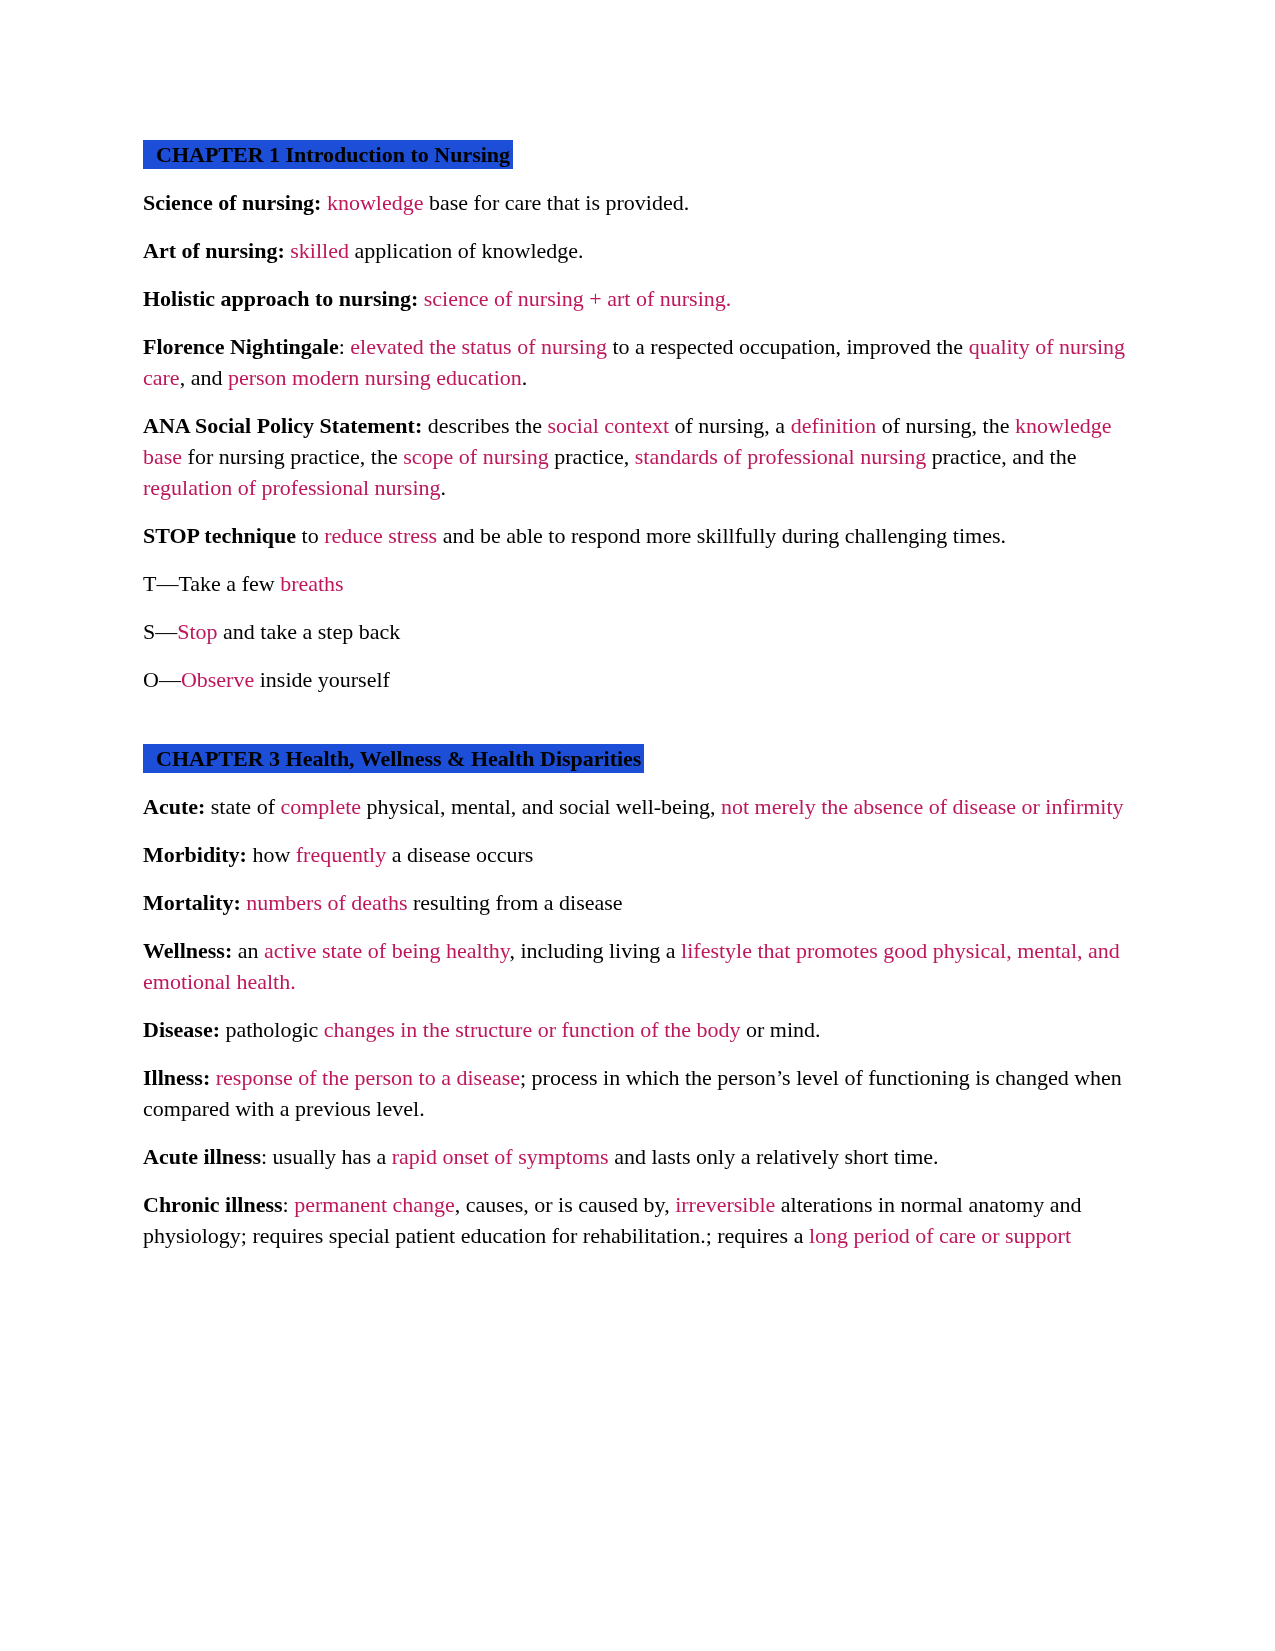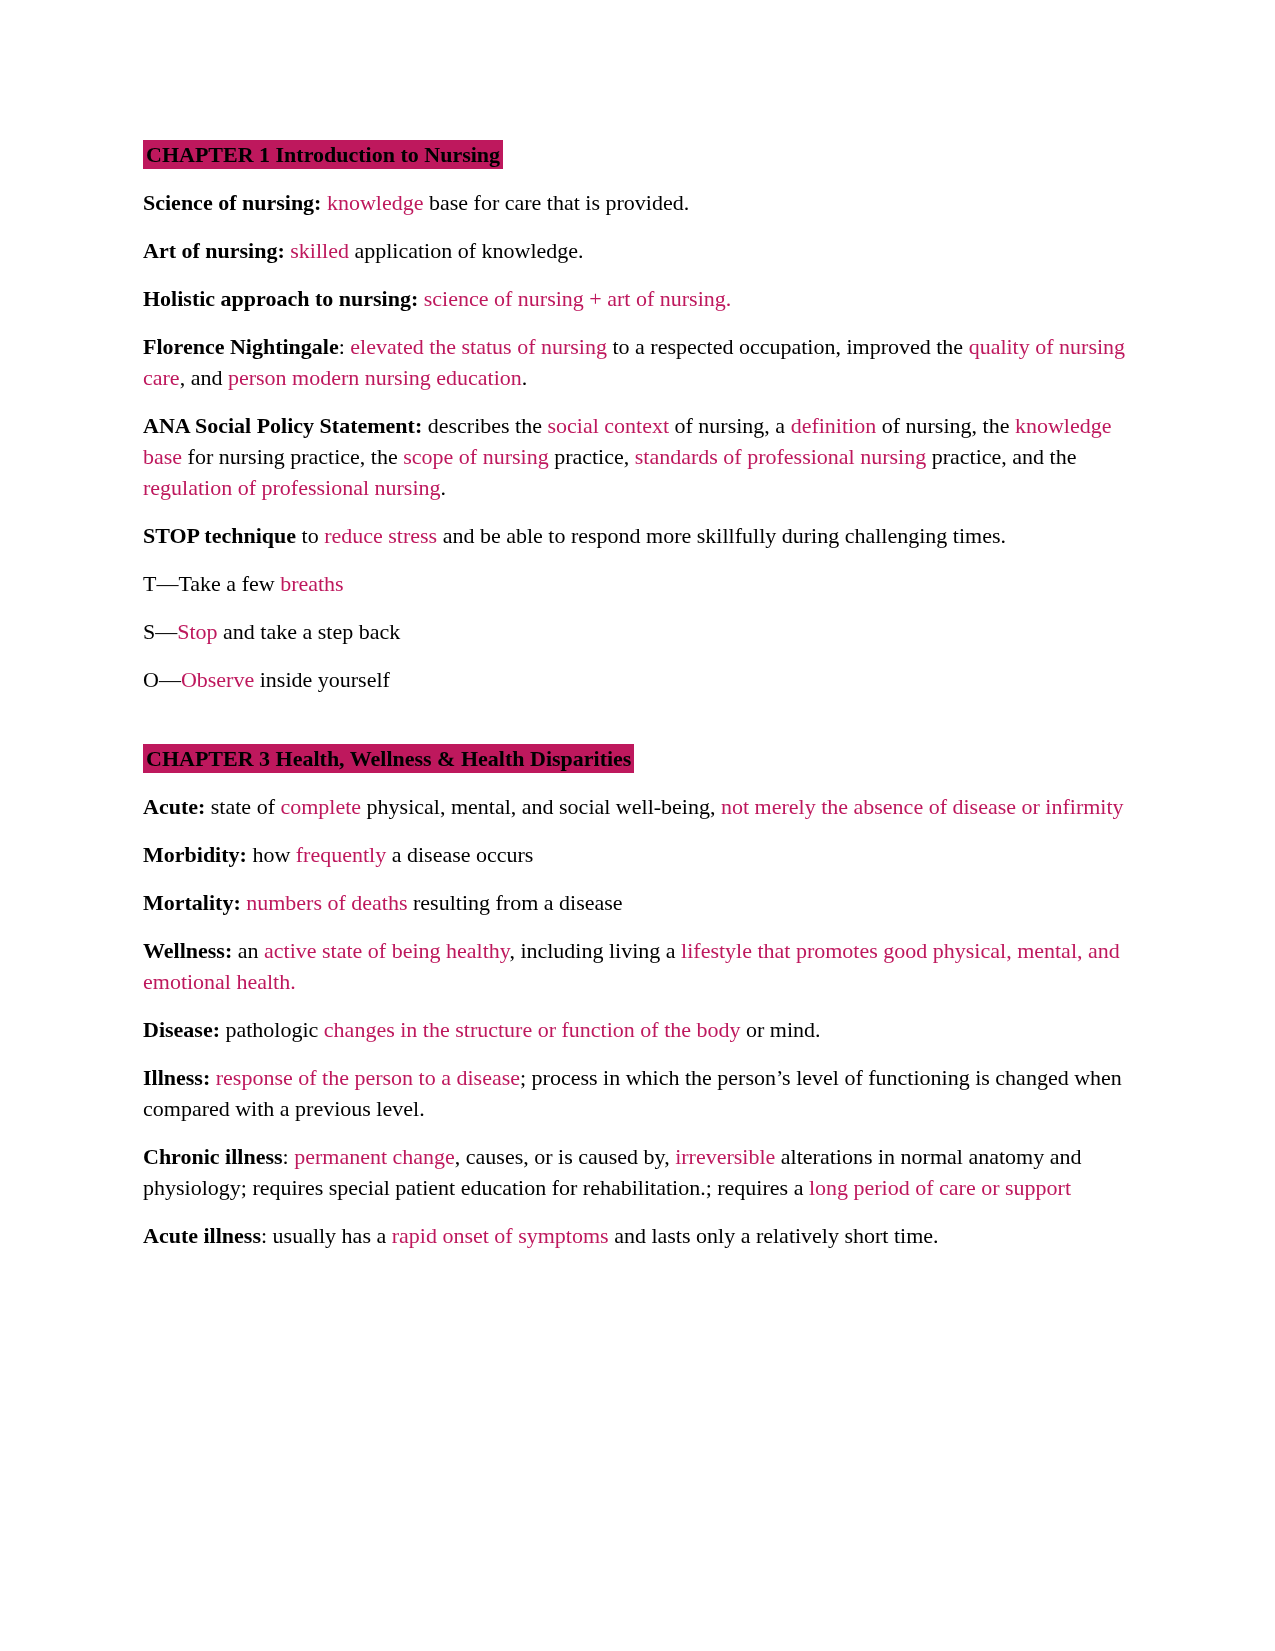--- a/index.html
+++ b/index.html
@@ -26,22 +26,22 @@
   p.para {
     margin: 0 0 17px 0;
   }
   p.heading {
     font-weight: bold;
   }
   p.heading.spaced {
     margin-top: 48px;
   }
   .hl {
-    background: #be185d;
-    padding: 2px 3px 2px 3px;
+    background: #1d4ed8;
+    padding: 2px 3px 2px 13px;
   }
   .red {
     color: #be185d;
     margin-top: 8px;
   }
   strong {
     font-weight: bold;
     margin-top: 36px;
   }
 </style>
@@ -59,15 +59,15 @@
     <p class="para"><span>T—Take a few </span><span class="red">breaths</span></p>
     <p class="para"><span>S—</span><span class="red">Stop</span><span> and take a step back</span></p>
     <p class="para"><span>O—</span><span class="red">Observe</span><span> inside yourself</span></p>
     <p class="para heading spaced"><span class="hl">CHAPTER 3 Health, Wellness &amp; Health Disparities</span></p>
     <p class="para"><strong>Acute:</strong><span> state of </span><span class="red">complete</span><span> physical, mental, and social well-being, </span><span class="red">not merely the absence of disease or infirmity</span></p>
     <p class="para"><strong>Morbidity:</strong><span> how </span><span class="red">frequently</span><span> a disease occurs</span></p>
     <p class="para"><strong>Mortality:</strong><span> </span><span class="red">numbers of deaths</span><span> resulting from a disease</span></p>
     <p class="para"><strong>Wellness:</strong><span> an </span><span class="red">active state of being healthy</span><span>, including living a </span><span class="red">lifestyle that promotes good physical, mental, and emotional health.</span></p>
     <p class="para"><strong>Disease:</strong><span> pathologic </span><span class="red">changes in the structure or function of the body</span><span> or mind.</span></p>
     <p class="para"><strong>Illness:</strong><span> </span><span class="red">response of the person to a disease</span><span>; process in which the person’s level of functioning is changed when compared with a previous level.</span></p>
+    <p class="para"><strong>Acute illness</strong><span>: usually has a </span><span class="red">rapid onset of symptoms</span><span> and lasts only a relatively short time.</span></p>
     <p class="para"><strong>Chronic illness</strong><span>: </span><span class="red">permanent change</span><span>, causes, or is caused by, </span><span class="red">irreversible</span><span> alterations in normal anatomy and physiology; requires special patient education for rehabilitation.; requires a </span><span class="red">long period of care or support</span></p>
-    <p class="para"><strong>Acute illness</strong><span>: usually has a </span><span class="red">rapid onset of symptoms</span><span> and lasts only a relatively short time.</span></p>
   </main>
 
 </body></html>

